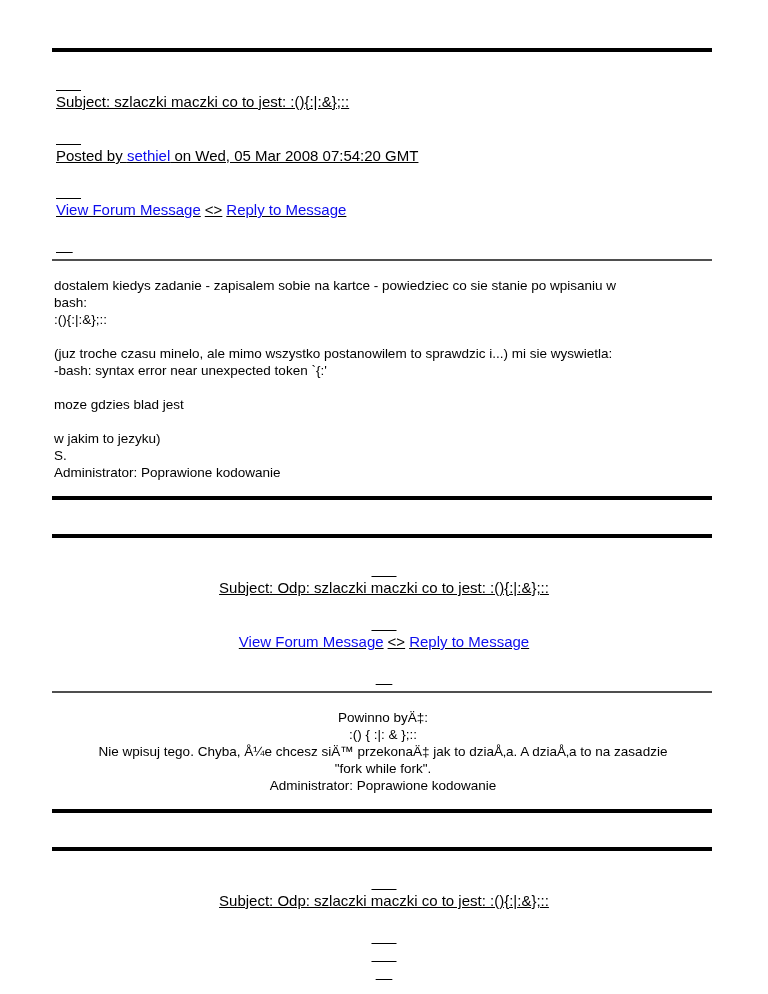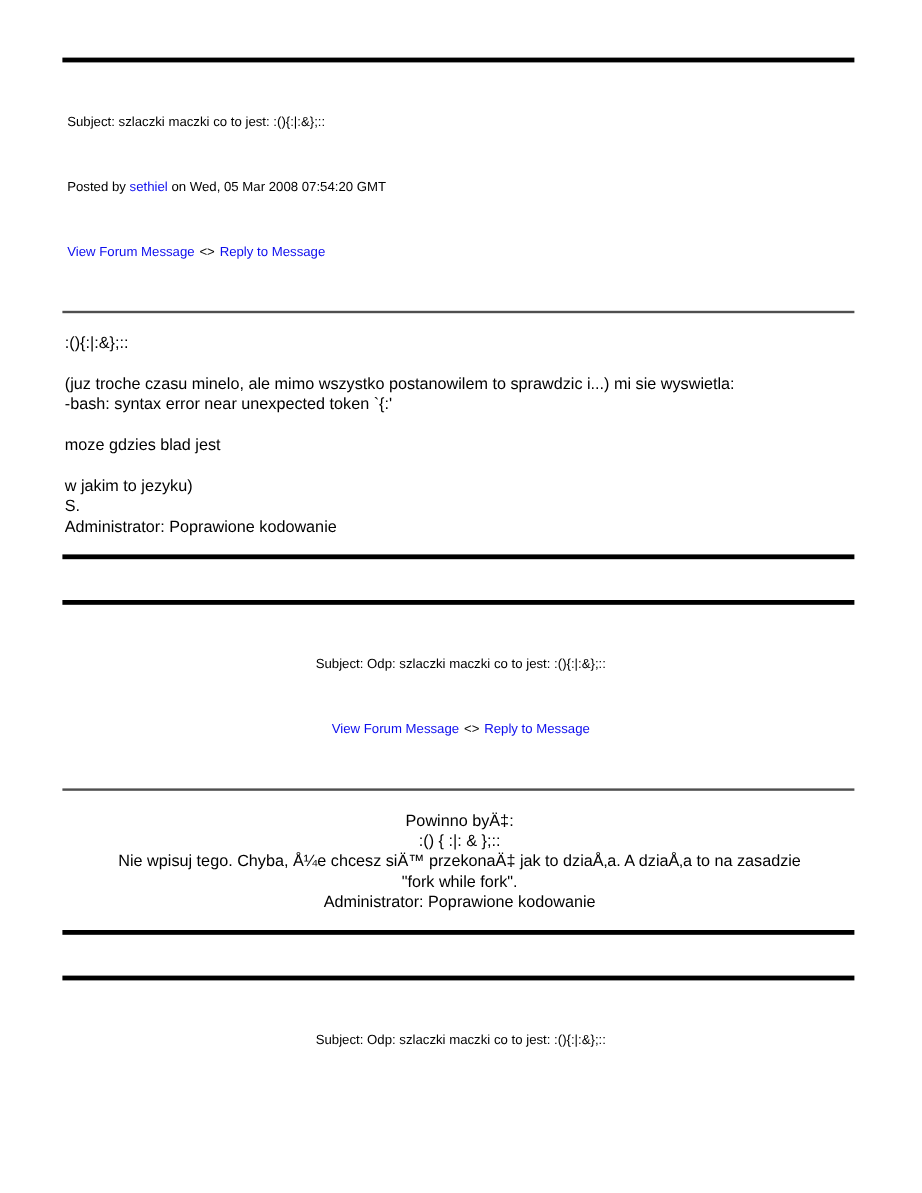--- a/index.html
+++ b/index.html
@@ -22,23 +22,24 @@
   }
   .rule-thin {
     height: 2px;
     background: #4f4f4f;
     border: 0;
     margin: 0;
   }
   .post + .post { margin-top: 34px; text-align: center; }
   .post-header {
     padding: 5px 0 4px 4px;
-    font-size: 11px;
+    font-size: 15px;
     line-height: 18px;
     white-space: pre-wrap;
+    text-decoration: underline;
   }
   .post-header a, .link {
     color: #0d0deE;
     text-decoration: none;
     cursor: pointer;
   }
   .link-sep {
     color: #000000;
     margin: 0 4px;
   }
@@ -59,20 +60,22 @@
 
   <section class="post">
     <div class="rule-thick"></div>
     <div class="post-header">
       <div>Subject: szlaczki maczki co to jest: :(){:|:&amp;};::</div>
       <div><span>Posted by </span><a>sethiel</a><span> on Wed, 05 Mar 2008 07:54:20 GMT</span></div>
       <div><a class="link">View Forum Message</a><span class="link-sep">&lt;&gt;</span><a class="link">Reply to Message</a></div>
     </div>
     <div class="rule-thin"></div>
     <div class="post-body">
+      <div class="line">dostalem kiedys zadanie - zapisalem sobie na kartce - powiedziec co sie stanie po wpisaniu w</div>
+      <div class="line">bash:</div>
       <div class="line">:(){:|:&amp;};::</div>
       <div class="line"></div>
       <div class="line">(juz troche czasu minelo, ale mimo wszystko postanowilem to sprawdzic i...) mi sie wyswietla:</div>
       <div class="line">-bash: syntax error near unexpected token `{:'</div>
       <div class="line"></div>
       <div class="line">moze gdzies blad jest</div>
       <div class="line"></div>
       <div class="line">w jakim to jezyku)</div>
       <div class="line">S.</div>
       <div class="line">Administrator: Poprawione kodowanie</div>

